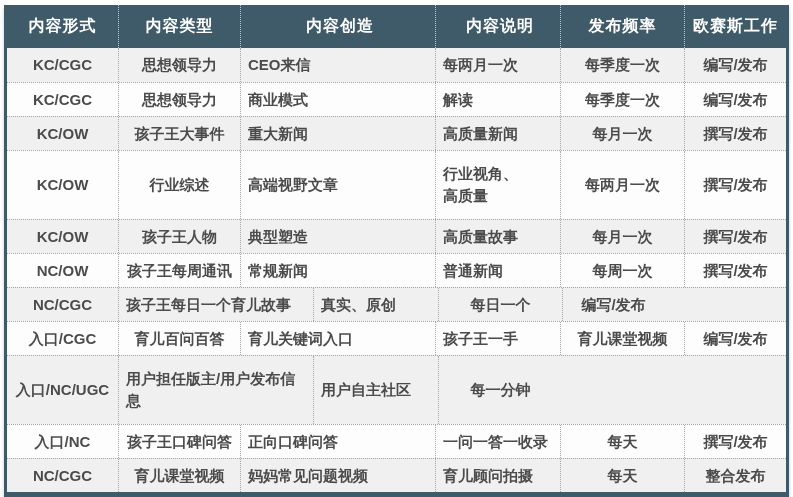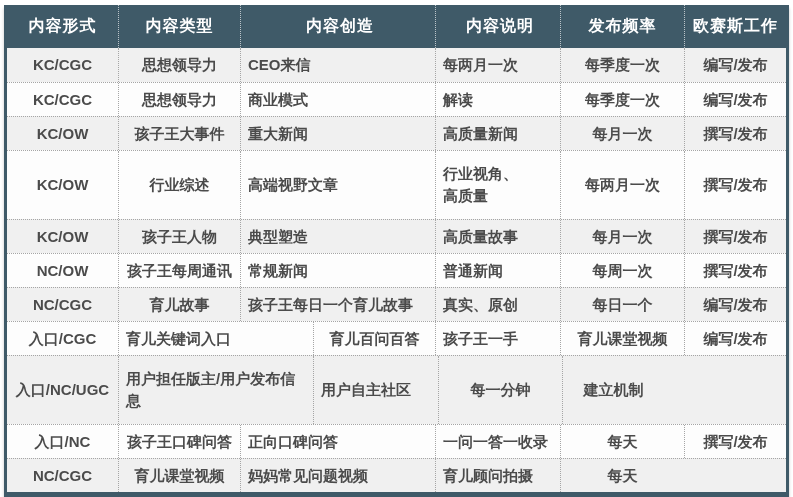--- a/index.html
+++ b/index.html
@@ -126,54 +126,53 @@
     <div class="cell c0">NC/OW</div>
     <div class="cell c1">孩子王每周通讯</div>
     <div class="cell c2">常规新闻</div>
     <div class="cell c3">普通新闻</div>
     <div class="cell c4">每周一次</div>
     <div class="cell c5">撰写/发布</div>
   </div>
 
   <div class="body-row">
     <div class="cell c0">NC/CGC</div>
-    <div class="cell c1">育儿故事</div>
     <div class="cell c2">孩子王每日一个育儿故事</div>
     <div class="cell c3">真实、原创</div>
     <div class="cell c4">每日一个</div>
     <div class="cell c5">编写/发布</div>
   </div>
 
   <div class="body-row">
     <div class="cell c0">入口/CGC</div>
+    <div class="cell c1">育儿百问百答</div>
     <div class="cell c2">育儿关键词入口</div>
-    <div class="cell c1">育儿百问百答</div>
     <div class="cell c3">孩子王一手</div>
     <div class="cell c4">育儿课堂视频</div>
     <div class="cell c5">编写/发布</div>
   </div>
 
   <div class="body-row tall">
     <div class="cell c0">入口/NC/UGC</div>
     <div class="cell c2">用户担任版主/用户发布信息</div>
     <div class="cell c3">用户自主社区</div>
     <div class="cell c4">每一分钟</div>
-    <div class="cell c5">建立机制</div>
   </div>
 
   <div class="body-row">
     <div class="cell c0">入口/NC</div>
     <div class="cell c1">孩子王口碑问答</div>
     <div class="cell c2">正向口碑问答</div>
     <div class="cell c3">一问一答一收录</div>
     <div class="cell c4">每天</div>
     <div class="cell c5">撰写/发布</div>
   </div>
 
   <div class="body-row">
     <div class="cell c0">NC/CGC</div>
     <div class="cell c1">育儿课堂视频</div>
     <div class="cell c2">妈妈常见问题视频</div>
     <div class="cell c3">育儿顾问拍摄</div>
     <div class="cell c4">每天</div>
+    <div class="cell c5">整合发布</div>
   </div>
 </div>
 </div>
 
 </body></html>

